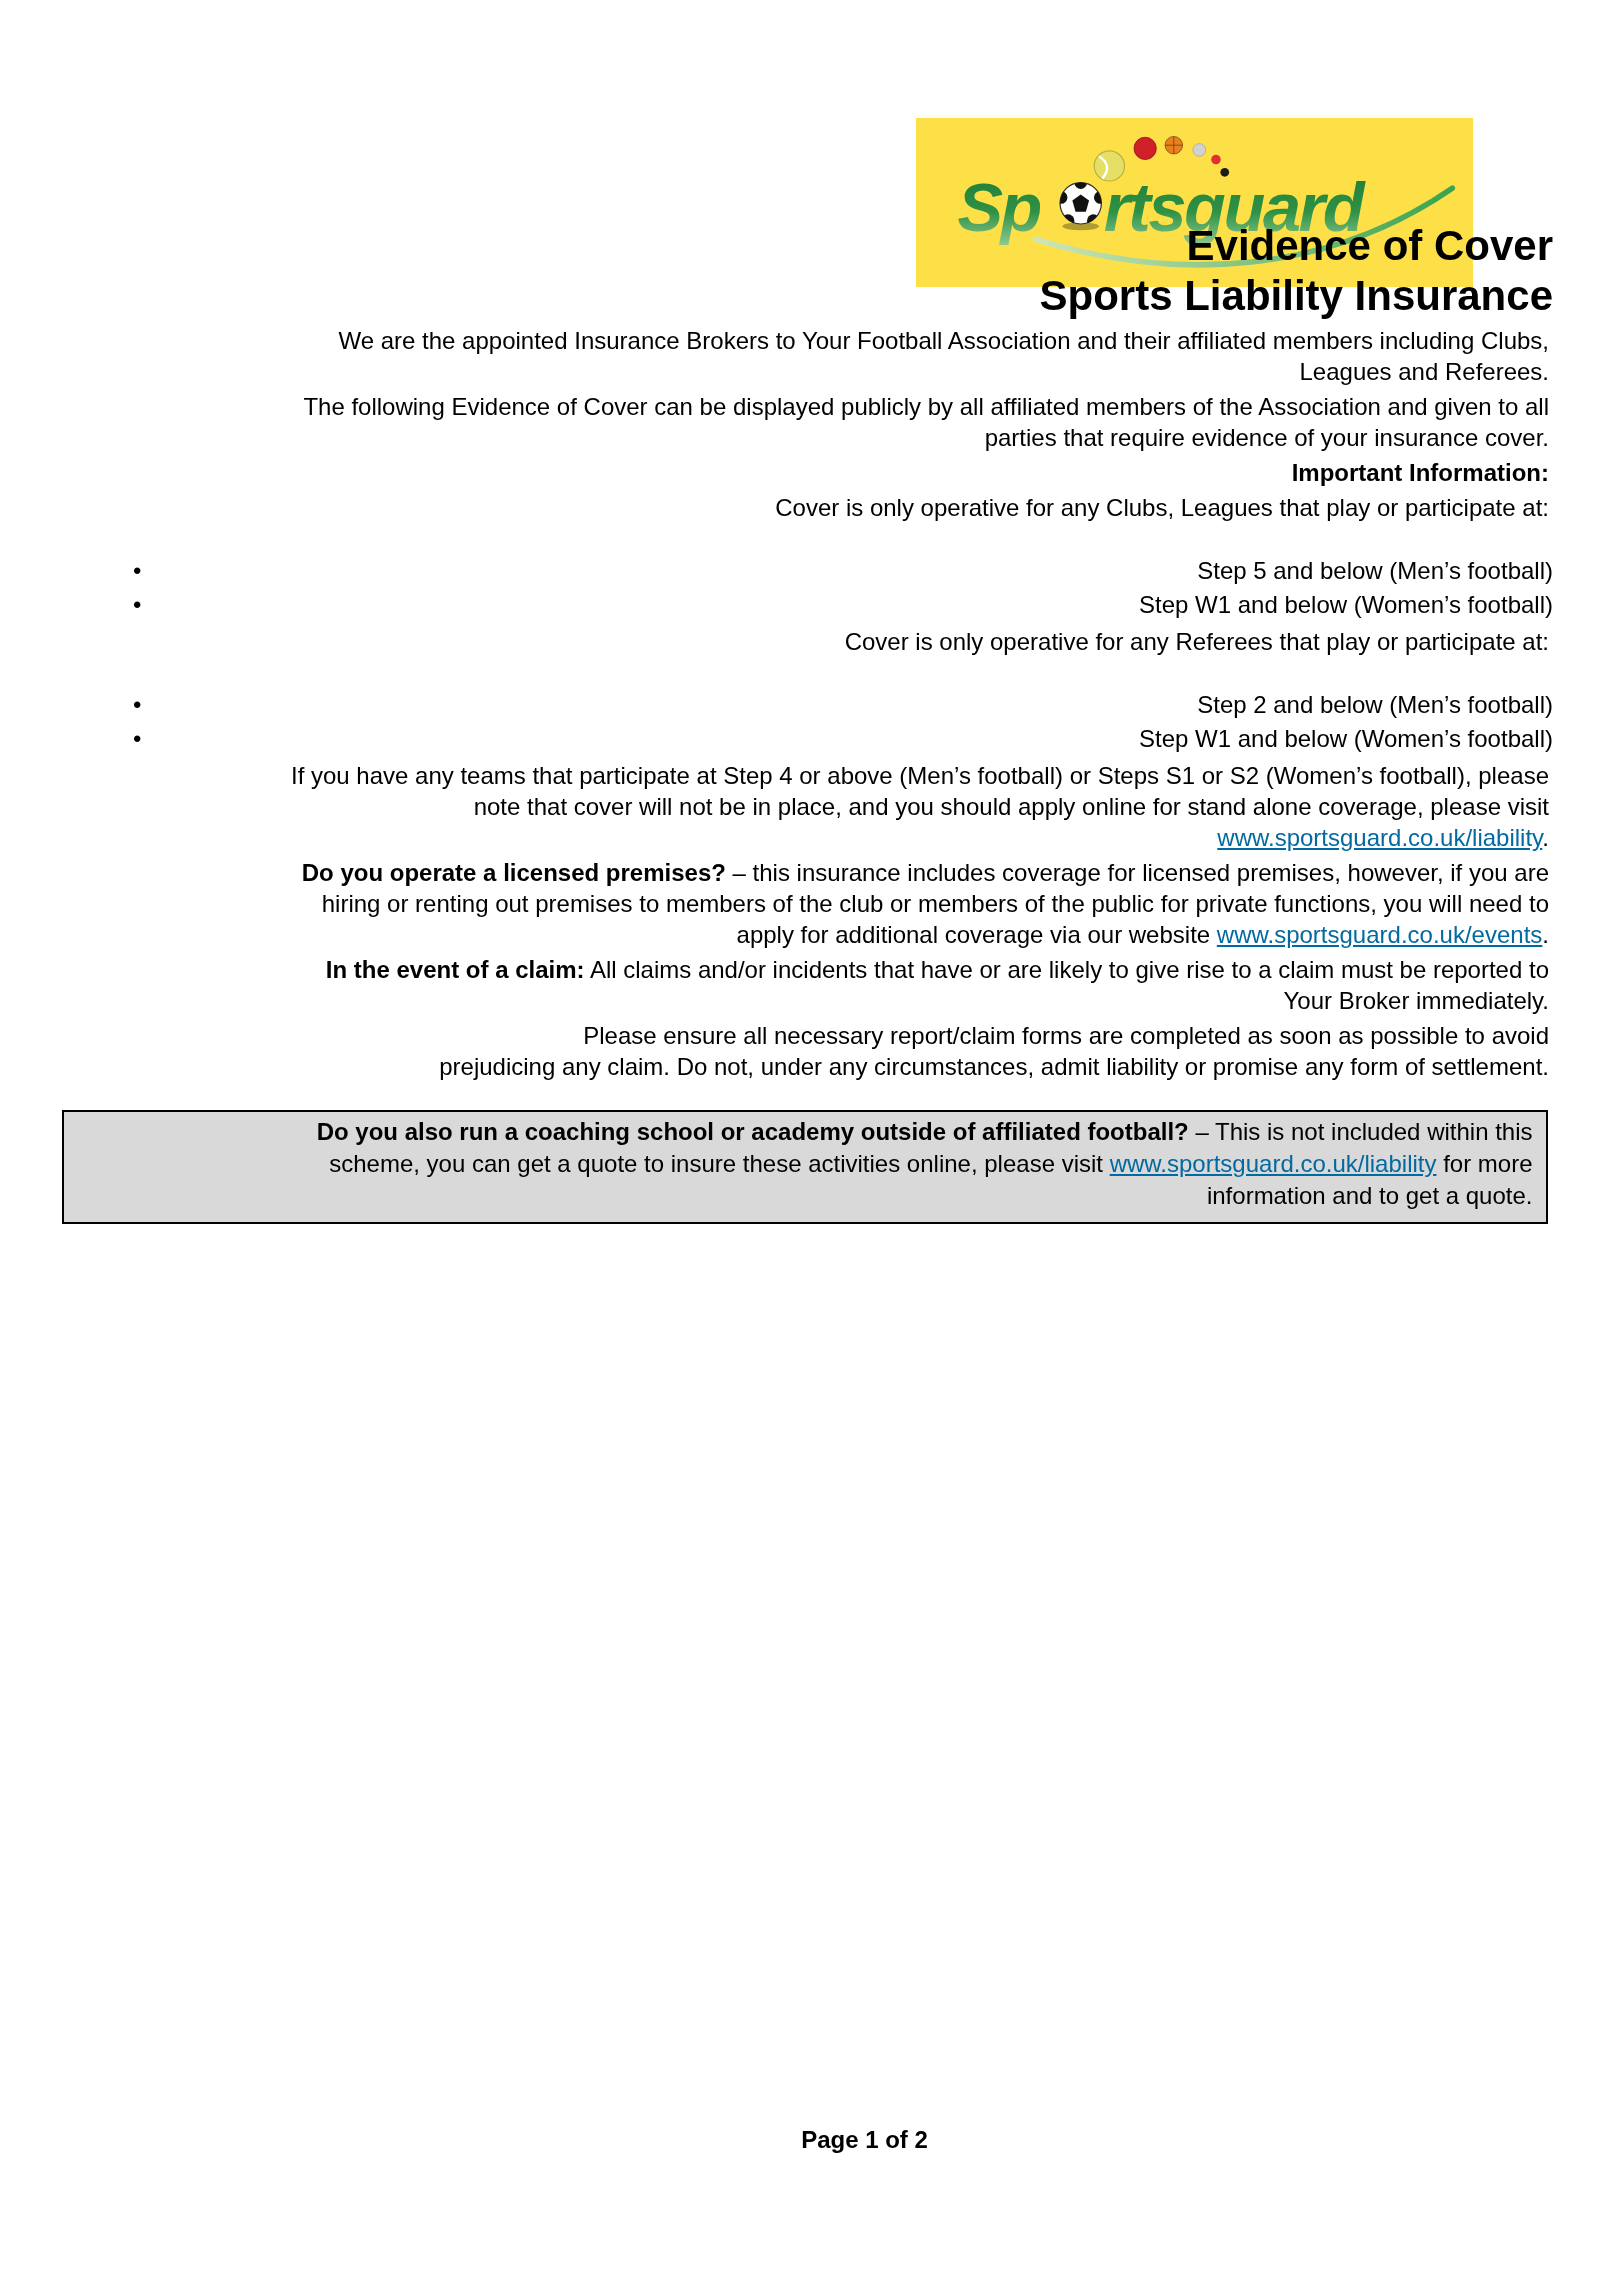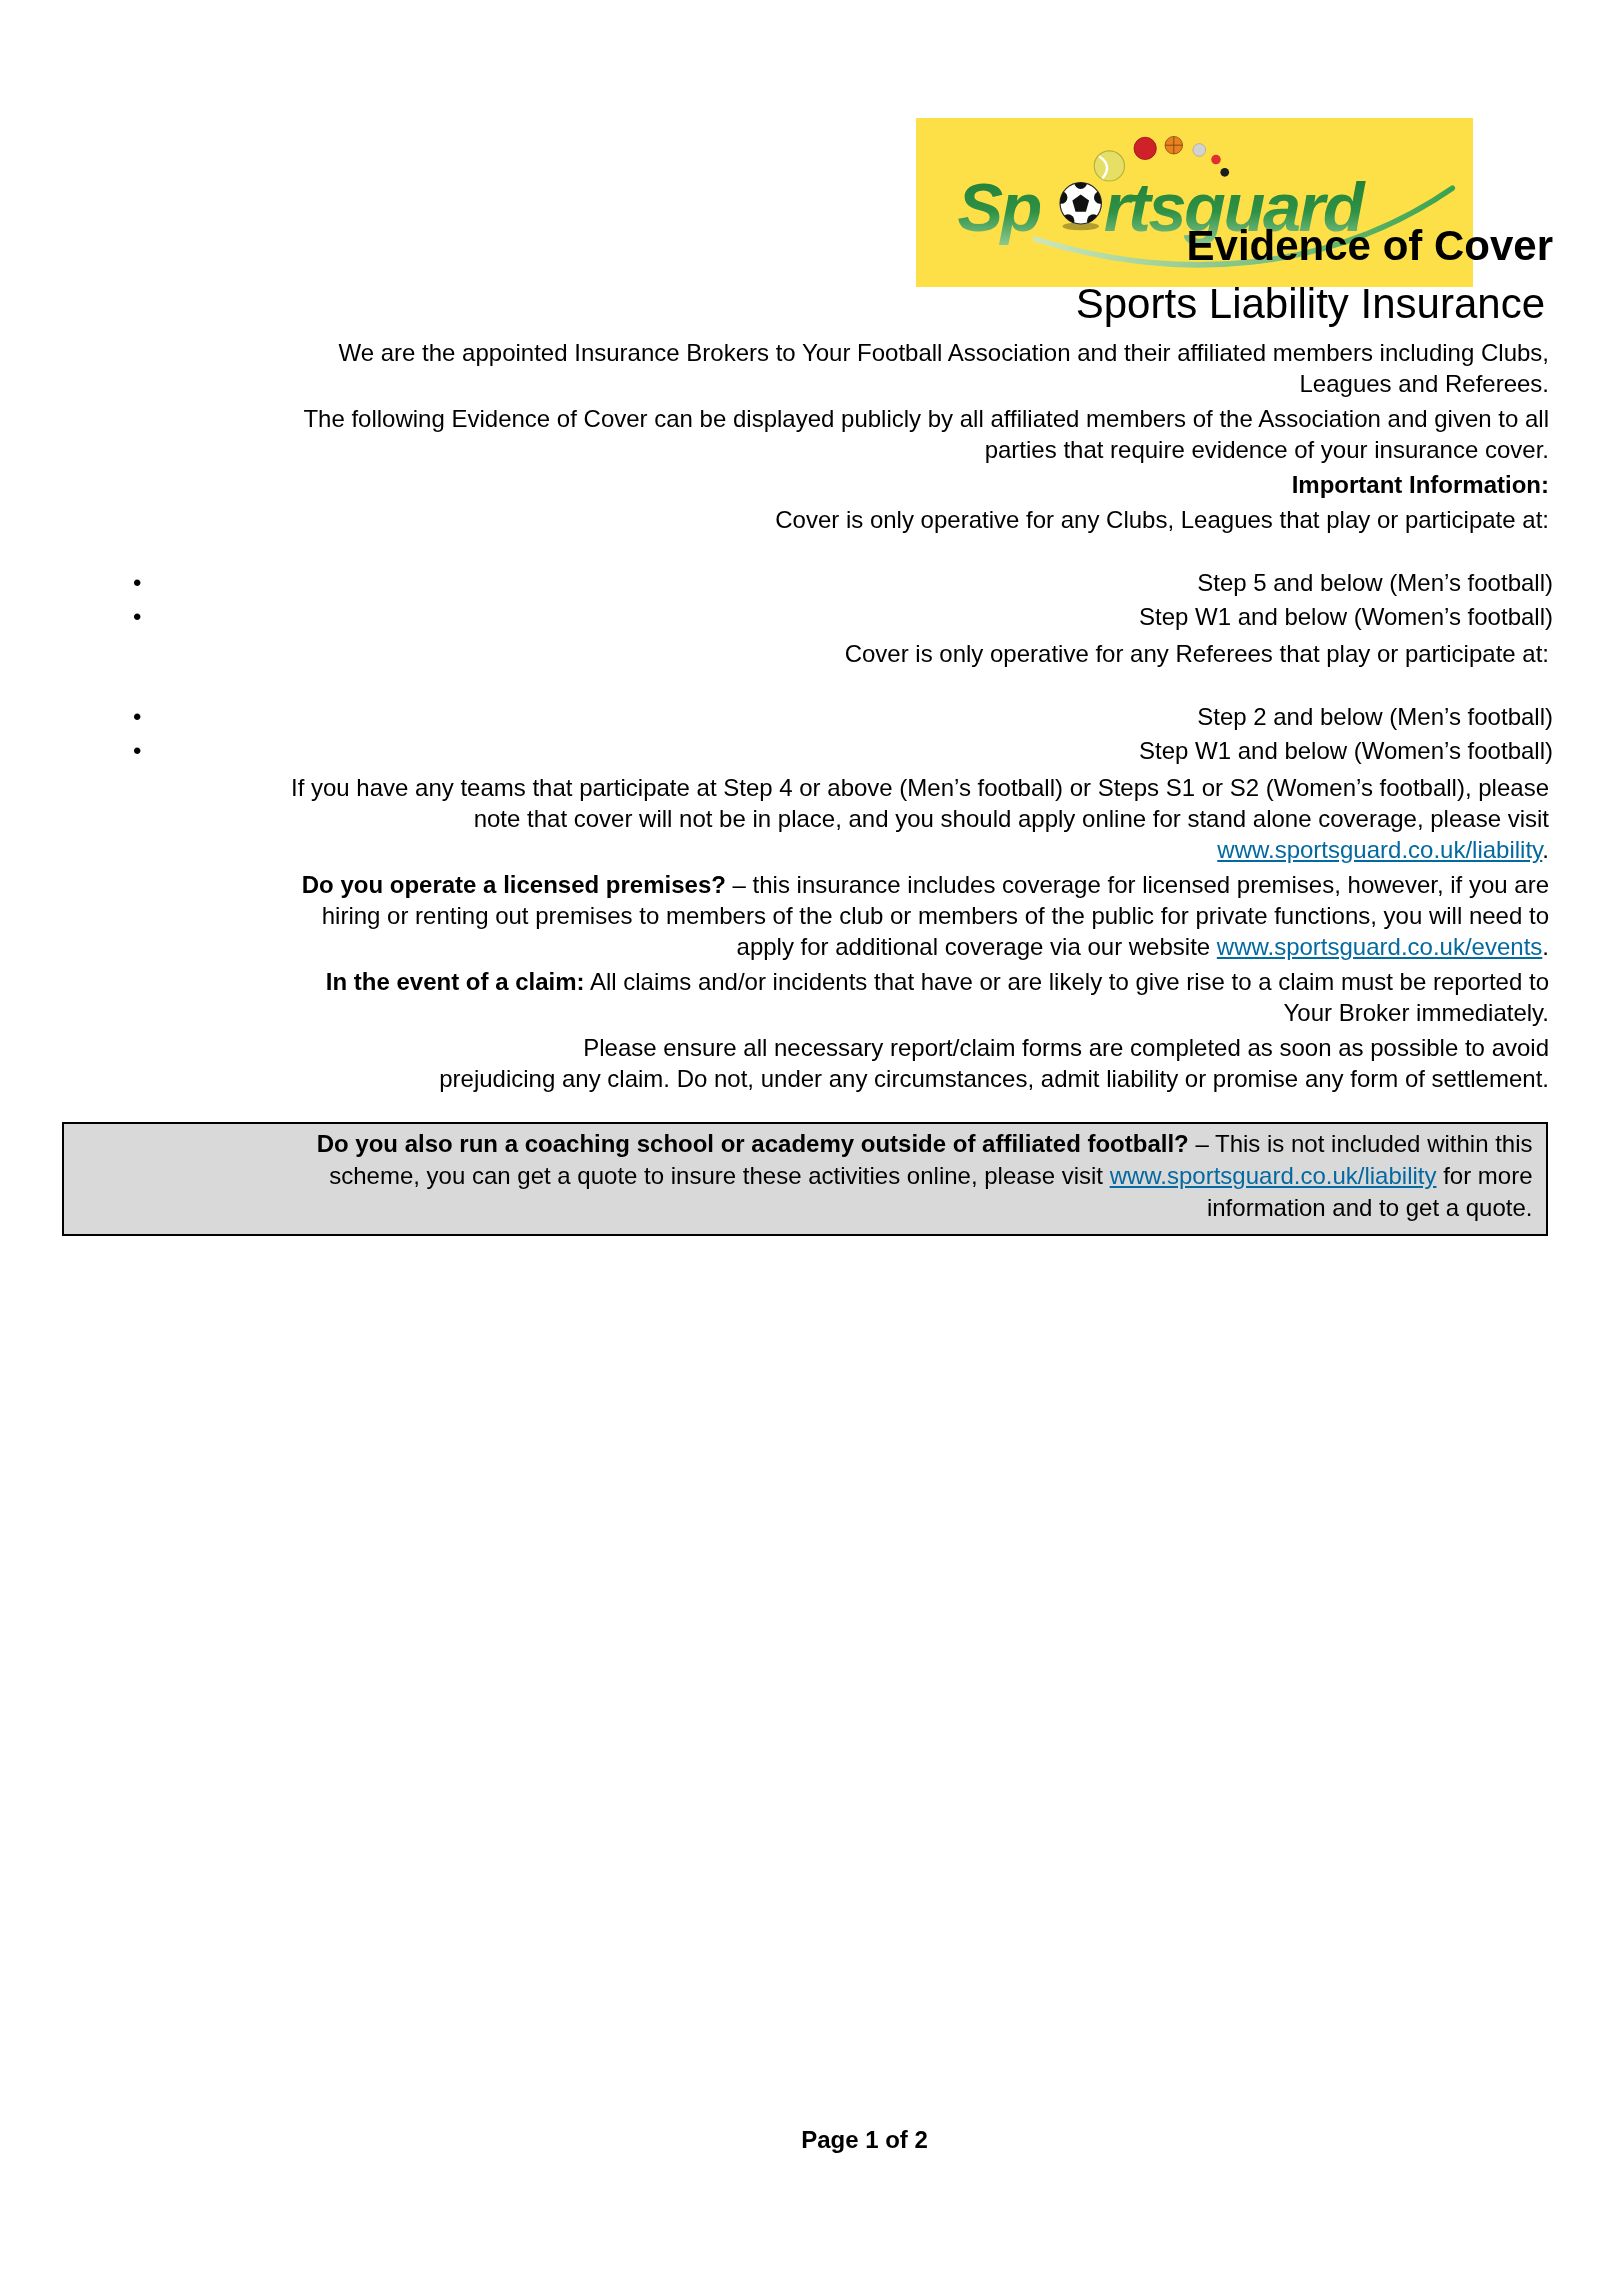--- a/index.html
+++ b/index.html
@@ -7,21 +7,21 @@
     position:relative;width:1622px;height:2295px;background:#ffffff;
     font-family:"Liberation Sans",sans-serif;color:#000;overflow:hidden;
   }
   
   .logo-wrap{position:absolute;left:916px;top:118px;width:557px;height:169px;background:#fde047;}
   .logo-wrap svg{display:block;width:100%;height:100%;}
   .logo-text{font-family:"Liberation Sans",sans-serif;font-weight:bold;font-style:italic;letter-spacing:-3px;}
   
   .content{position:absolute;left:79px;top:221px;width:1474px;font-size:24px;line-height:31px;text-align:right;}
   .content h1{margin:0;font-size:42px;line-height:50px;font-weight:bold;}
-  .content h2{margin:8px;font-size:42px;line-height:50px;font-weight:normal;}
+  .content h2{margin:0;font-size:42px;line-height:50px;font-weight:bold;}
   .content p{margin:4px;white-space:pre-line;}
   .b{font-weight:bold;}
   .link{color:#0369a1;text-decoration:underline;cursor:pointer;}
   .mt-head{margin-top:48px;}
   .mt{margin-top:31px;}
   
   .bullets{margin:31px 0 0 0;padding:0;list-style:none;}
   .bullets li{position:relative;padding-left:99px;line-height:34px;}
   .bullets .dot{position:absolute;left:54px;top:0;}
   

